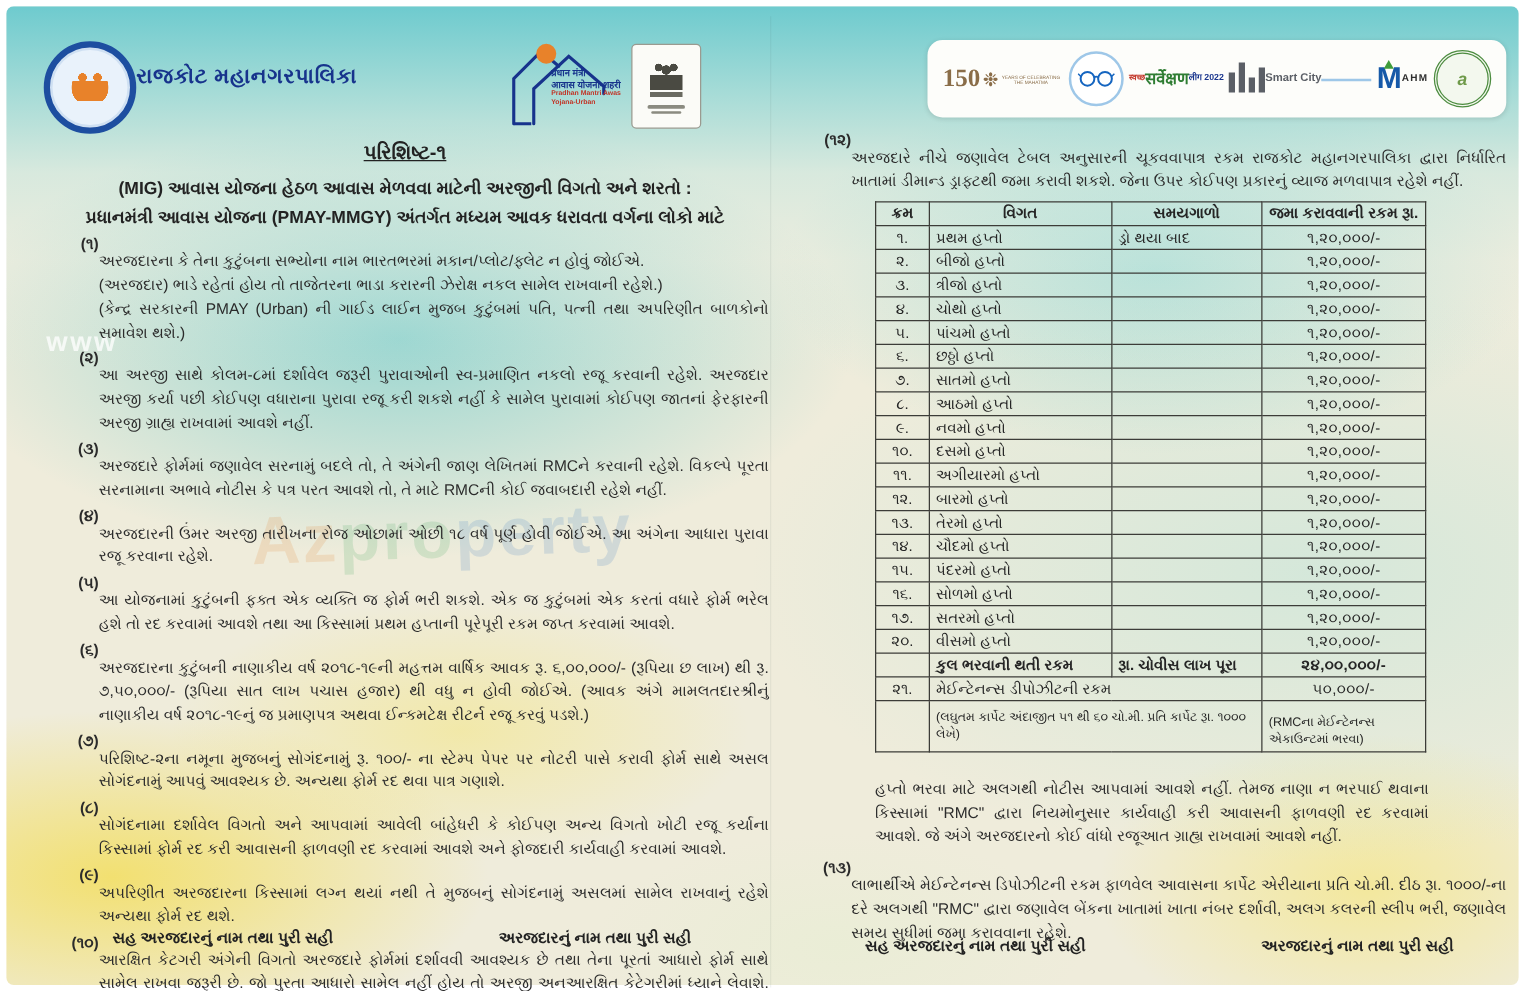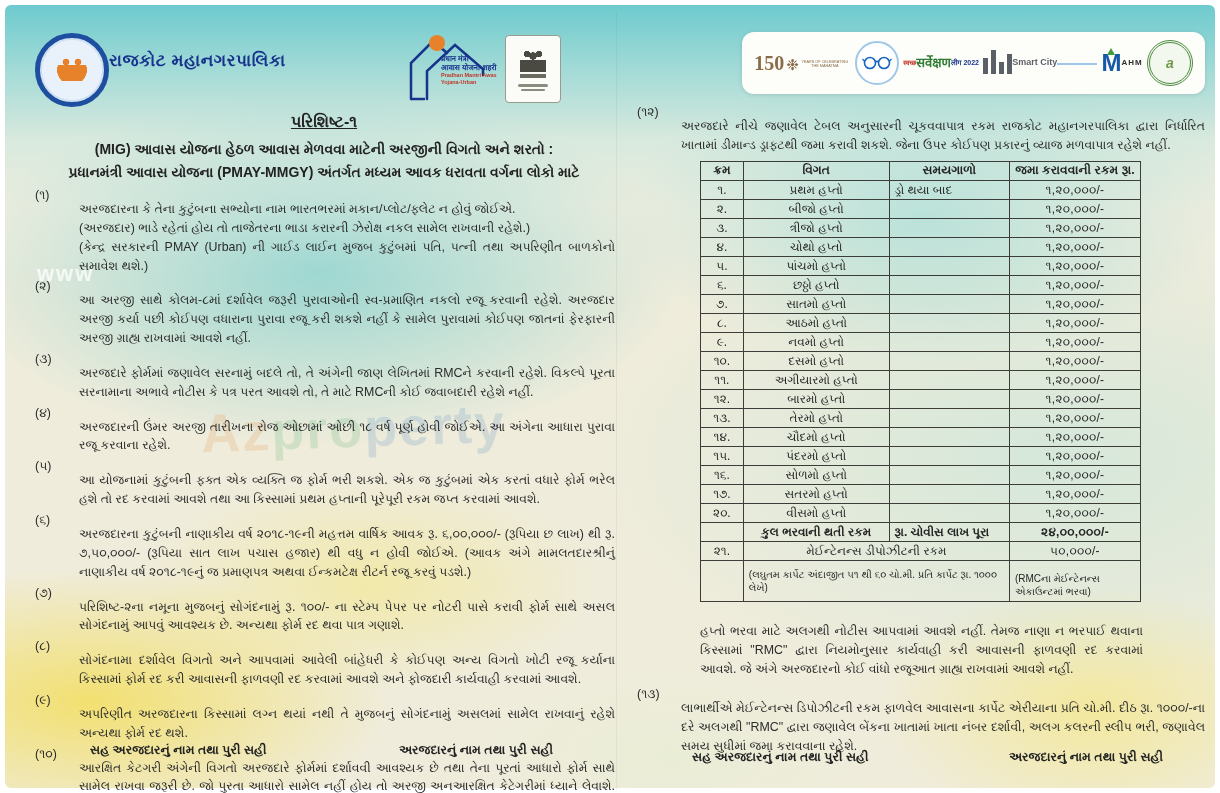--- a/index.html
+++ b/index.html
@@ -72,34 +72,34 @@
   .wm-center{position:absolute;left:196px;top:392px;font-size:54px;font-weight:800;opacity:.15;letter-spacing:2px;transform:rotate(-2deg);}
   .wm-center .c1{color:#e07820;} .wm-center .c2{color:#2e9e4f;} .wm-center .c3{color:#2a6fc0;}
 
   
   .title-block{position:absolute;left:30px;top:108px;width:578px;text-align:center;}
   .title-block h1{margin:0;font-size:16px;font-weight:800;text-decoration:underline;color:#222;}
   .subtitle{font-size:14px;font-weight:700;color:#222;margin-top:7px;line-height:1.65;}
   .clauses{position:absolute;}
   #left-clauses{left:30px;top:183px;width:580px;}
   .clause{display:flex;margin-bottom:4px;}
-  .clause-num{flex:0 0 44px;font-size:12.4px;font-weight:400;color:#2b2b2b;}
+  .clause-num{flex:0 0 44px;font-size:12.4px;font-weight:700;color:#2b2b2b;text-align:right;}
   .clause-text{flex:1;font-size:12.4px;color:#2b2b2b;line-height:1.52;text-align:justify;white-space:pre-line;margin-top:12px;}
   .sign-row{position:absolute;display:flex;justify-content:space-between;font-size:12.5px;font-weight:700;color:#222;}
   .sign-left{left:30px;top:738px;width:578px;padding:0 60px 0 55px;box-sizing:border-box;}
   .sign-right{left:632px;top:745px;width:566px;padding:0 40px 0 55px;box-sizing:border-box;}
 
   
   #right-clauses-top{left:632px;top:100px;width:568px;}
   #right-clauses-bottom{left:632px;top:682px;width:568px;}
   .fee-table{position:absolute;left:695px;top:156px;width:441px;border-collapse:collapse;}
   .fee-table th,.fee-table td{border:1px solid #3c3c38;font-size:12px;color:#252525;padding:1px 5px;height:16px;line-height:1.25;}
   .fee-table th{font-weight:800;text-align:center;font-size:12.3px;}
   .fee-table td.c-no{width:34px;text-align:center;}
-  .fee-table td.c-detail{width:147px;text-align:center;}
+  .fee-table td.c-detail{width:147px;text-align:left;}
   .fee-table td.c-period{width:118px;text-align:left;}
   .fee-table td.c-amount{width:128px;text-align:center;letter-spacing:.3px;}
   .fee-table tr.row-total td{font-weight:800;}
   .fee-table td.note-cell{font-size:10px;line-height:1.3;}
   .fee-table td.note-amount{font-size:10px;vertical-align:bottom;padding-bottom:3px;height:36px;text-align:left;}
   .after-note{position:absolute;left:695px;top:617px;width:443px;font-size:12.4px;line-height:1.55;color:#2b2b2b;text-align:justify;}
 </style>
 </head>
 <body>
 

